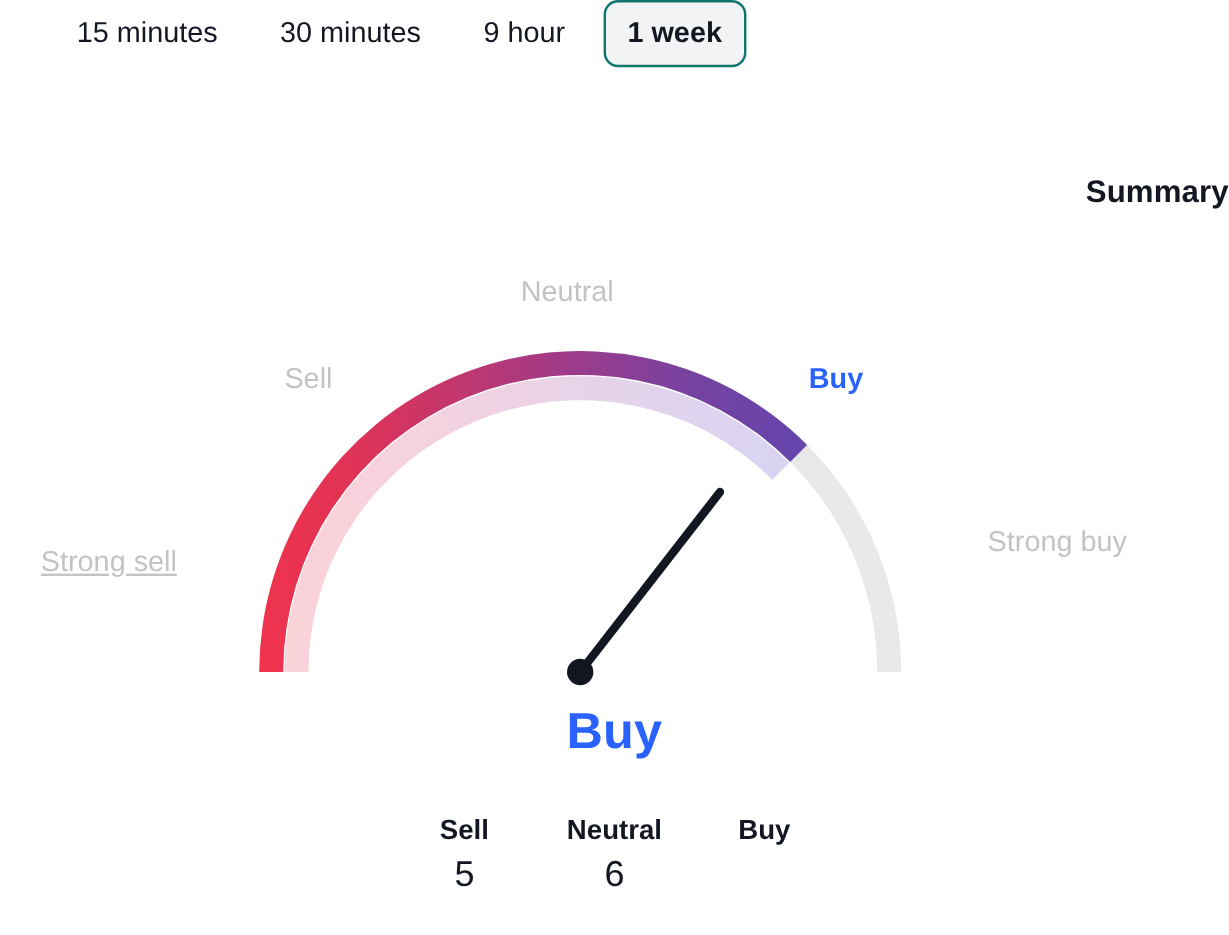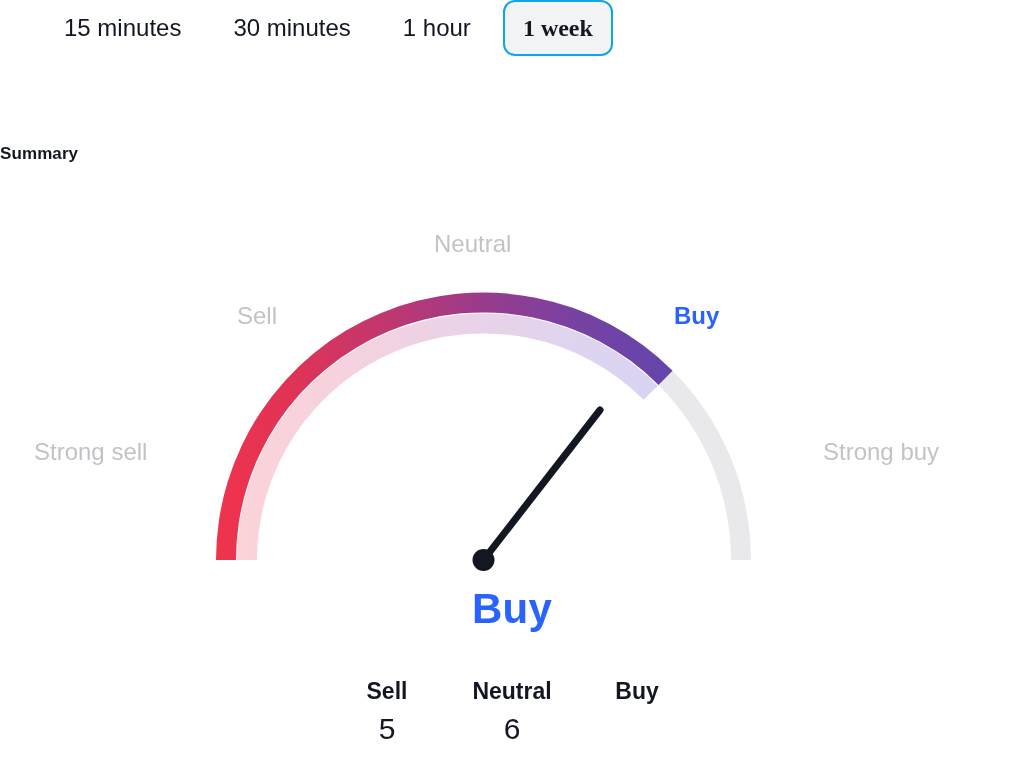--- a/index.html
+++ b/index.html
@@ -40,33 +40,32 @@
     border: 2px solid transparent;
     background: transparent;
     white-space: nowrap;
     box-sizing: border-box;
     cursor: pointer;
     font-family: "Liberation Sans", sans-serif;
   }
   .tab.selected {
     font-weight: 700;
     background: #f2f3f5;
-    border: 2px solid #0ea5e9;
+    border: 2px solid #0f766e;
     border-radius: 12px;
-    font-family: Liberation Serif, serif;
   }
 
   
   #summary-title {
     position: absolute;
     left: 0;
     top: 144px;
     width: 1024px;
-    text-align: left;
-    font-size: 17px;
+    text-align: right;
+    font-size: 26px;
     font-weight: 700;
     color: #131722;
     letter-spacing: 0.1px;
   }
 
   
   #gauge-wrap {
     position: absolute;
     left: 0;
     top: 185px;
@@ -81,21 +80,21 @@
 
   .gauge-label {
     position: absolute;
     font-size: 24px;
     font-weight: 400;
     color: #c2c3c7;
     white-space: nowrap;
   }
   .gauge-label.accent { color: #2962ff; font-weight: 700; }
 
-  #label-strong-sell { left: 34px;  top: 253px; }
+  #label-strong-sell { left: 34px;  top: 270px; text-decoration: underline; }
   #label-sell        { left: 237px; top: 117px; }
   #label-neutral     { left: 434px; top: 45px;  }
   #label-buy         { left: 674px; top: 117px; }
   #label-strong-buy  { left: 785px; top: 253px; margin-left: 38px; }
 
   
   #verdict {
     position: absolute;
     left: 0;
     top: 585px;
@@ -134,21 +133,21 @@
     line-height: 42px;
     margin-top: 2px;
   }
 </style>
 </head>
 <body>
 
 <div id="interval-tabs">
   <div class="tab">15 minutes</div>
   <div class="tab">30 minutes</div>
-  <div class="tab">1 hour</div>
+  <div class="tab">9 hour</div>
   <div class="tab selected">1 week</div>
 </div>
 
 <div id="summary-title">Summary</div>
 
 <div id="gauge-wrap">
 
   <svg id="gauge-svg" width="1024" height="420" viewBox="0 0 1024 420">
     <defs>
 

